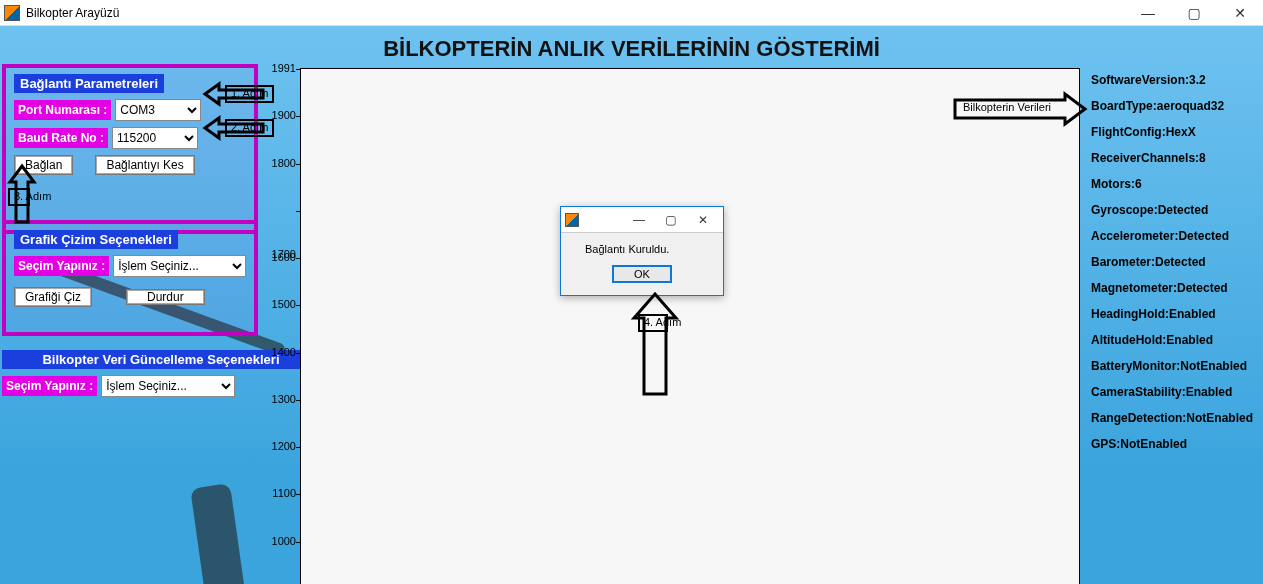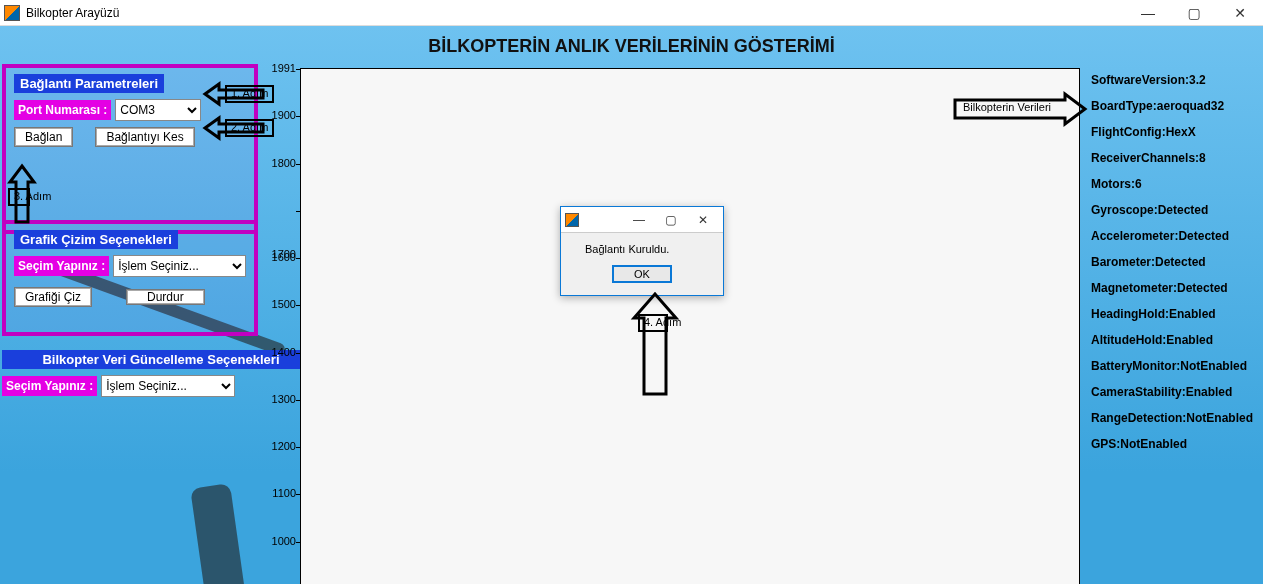--- a/index.html
+++ b/index.html
@@ -58,21 +58,21 @@
     transform-origin: left center;
     opacity: .6;
     border-radius: 6px;
   }
 
   .page-title {
     position: absolute;
     top: 10px; left: 0; right: 0;
     text-align: center;
     font-weight: 700;
-    font-size: 18px;
+    font-size: 22px;
     color: #111;
   }
 
   
   .panel {
     position: absolute;
     border: 4px solid #c100c1;
     background: rgba(193,0,193,0.04);
     padding: 6px 8px 10px;
   }
@@ -228,20 +228,26 @@
   <div class="bg-bar" style="top:440px;left:210px;width:180px;height:40px;transform:rotate(82deg);border-radius:10px;"></div>
 
   <div class="page-title">BİLKOPTERİN ANLIK VERİLERİNİN GÖSTERİMİ</div>
 
   <div class="panel" id="panel-conn">
     <div class="panel-header">Bağlantı Parametreleri</div>
     <div class="row">
       <span class="pink-label">Port Numarası :</span>
       <select class="combo" style="width:86px">
         <option>COM3</option>
+      </select>
+    </div>
+    <div class="row">
+      <span class="pink-label">Baud Rate No :</span>
+      <select class="combo" style="width:86px">
+        <option>115200</option>
       </select>
     </div>
     <div class="row" style="margin-top:6px;gap:22px">
       <button class="gray">Bağlan</button>
       <button class="gray">Bağlantıyı Kes</button>
     </div>
   </div>
 
   <div class="panel" id="panel-plot">
     <div class="panel-header">Grafik Çizim Seçenekleri</div>

